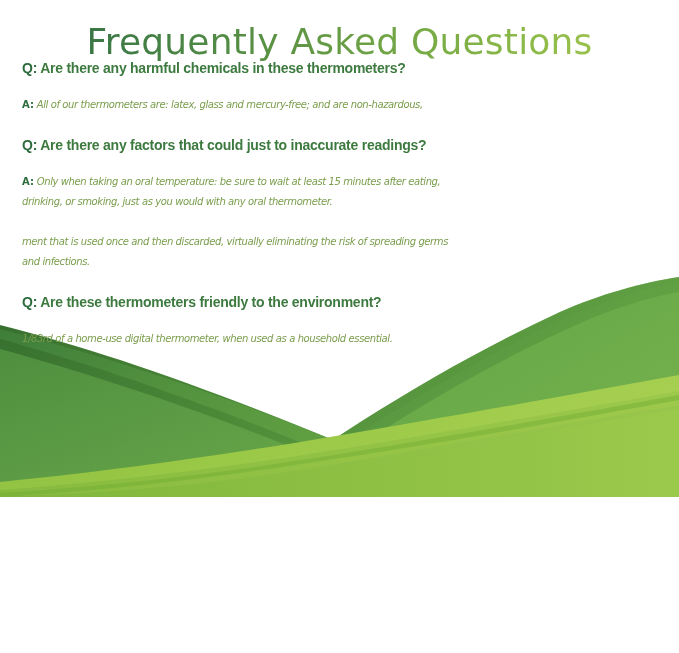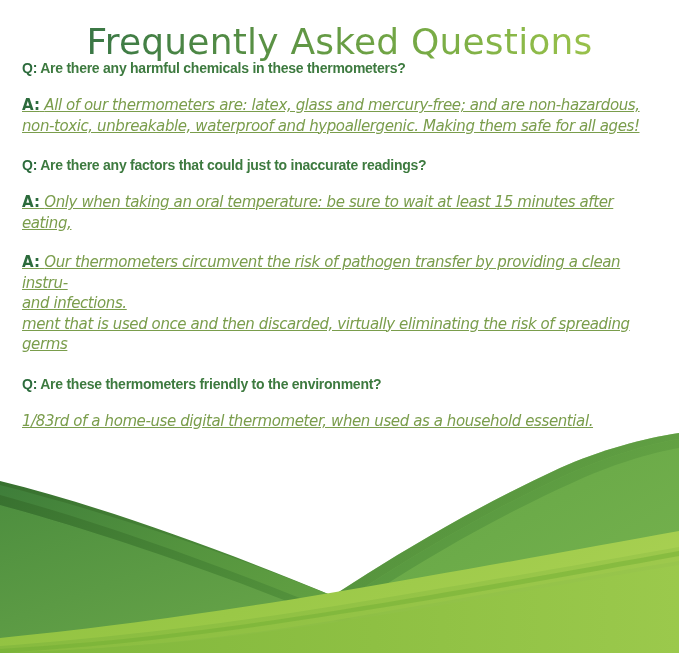--- a/index.html
+++ b/index.html
@@ -7,21 +7,21 @@
     margin: 0;
     padding: 0;
     background: #ffffff;
   }
   body {
     font-family: "Liberation Sans", sans-serif;
   }
   #page {
     position: relative;
     width: 679px;
-    height: 653px;
+    height: 497px;
     background: #ffffff;
     overflow: hidden;
   }
 
   
   .page-title {
     position: absolute;
     left: 0;
     top: -4px;
     width: 679px;
@@ -63,27 +63,26 @@
     line-height: 20px;
     margin: 0 0 17px 0;
     letter-spacing: -0.25px;
   }
   .faq-question .qa-prefix {
     color: #2c6b3c;
   }
 
   .faq-answer {
     font-family: "DejaVu Sans", sans-serif;
-    font-size: 15px;
+    font-size: 10px;
     font-style: italic;
     color: #7a9d4c;
     line-height: 20.5px;
     margin: 2px 0 19px 0;
     letter-spacing: -0.4px;
-    text-decoration: underline;
   }
   .faq-answer .qa-prefix {
     font-style: normal;
     font-weight: bold;
     color: #2c6b3c;
     letter-spacing: 0;
   }
   .faq-answer .line { display: block; }
 
   
@@ -103,34 +102,33 @@
 
 <div id="page">
 
   <h1 class="page-title">Frequently Asked Questions</h1>
 
   <div class="faq-list">
       <div class="faq-item">
         <p class="faq-question"><span class="qa-prefix">Q:</span> <span>Are there any harmful chemicals in these thermometers?</span></p>
         <p class="faq-answer">
           <span class="line"><span class="qa-prefix">A:</span> <span>All of our thermometers are: latex, glass and mercury-free; and are non-hazardous,</span></span>
-          <span class="line"><span>non-toxic, unbreakable, waterproof and hypoallergenic. Making them safe for all ages!</span></span>
         </p>
       </div>
       <div class="faq-item">
         <p class="faq-question"><span class="qa-prefix">Q:</span> <span>Are there any factors that could just to inaccurate readings?</span></p>
         <p class="faq-answer">
           <span class="line"><span class="qa-prefix">A:</span> <span>Only when taking an oral temperature: be sure to wait at least 15 minutes after eating,</span></span>
+          <span class="line"><span>drinking, or smoking, just as you would with any oral thermometer.</span></span>
         </p>
       </div>
       <div class="faq-item">
         <p class="faq-answer">
-          <span class="line"><span class="qa-prefix">A:</span> <span>Our thermometers circumvent the risk of pathogen transfer by providing a clean instru-</span></span>
+          <span class="line"><span>ment that is used once and then discarded, virtually eliminating the risk of spreading germs</span></span>
           <span class="line"><span>and infections.</span></span>
-          <span class="line"><span>ment that is used once and then discarded, virtually eliminating the risk of spreading germs</span></span>
         </p>
       </div>
       <div class="faq-item">
         <p class="faq-question"><span class="qa-prefix">Q:</span> <span>Are these thermometers friendly to the environment?</span></p>
         <p class="faq-answer">
           <span class="line"><span>1/83rd of a home-use digital thermometer, when used as a household essential.</span></span>
         </p>
       </div>
     </div>
 

